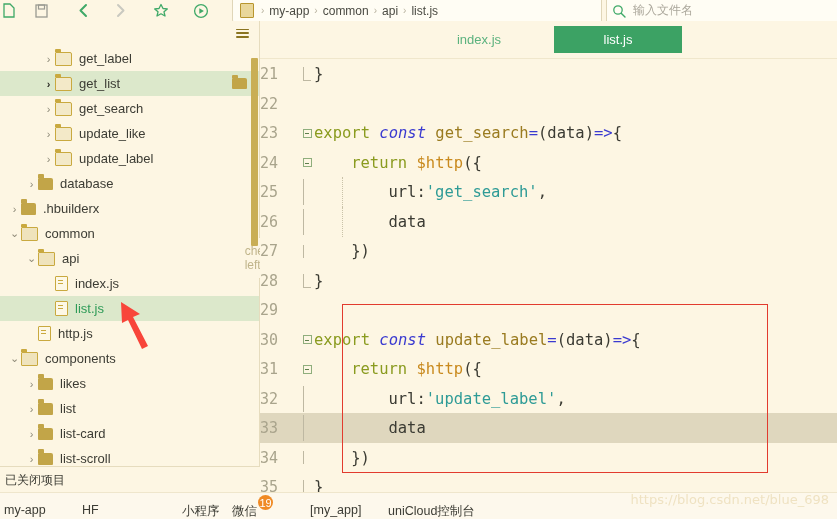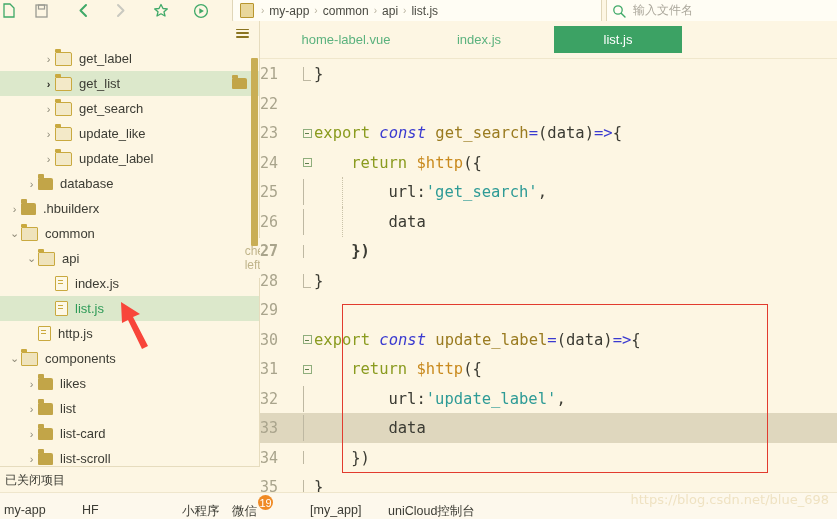--- a/index.html
+++ b/index.html
@@ -334,23 +334,20 @@
   <div class="closed-bar">
     <span>已关闭项目</span>
   </div>
 
   <div class="collapse">
     <span>chevron-left-icon</span>
   </div>
 
   <div class="editor">
     <div class="tabs" id="tab-bar">
-        <div class="tab" style="left: 22px; width: 110px;">
-          <span>home-label.vue</span>
-        </div>
         <div class="tab" style="left: 180px; width: 60px;">
           <span>index.js</span>
         </div>
         <div class="tab active" style="left: 294px; width: 110px;">
           <span>list.js</span>
         </div>
       </div>
     <div class="tabs-underline"></div>
     <div class="code" id="code-lines">
         <div class="ln" style="top: 0px;">
@@ -388,21 +385,21 @@
           <span class="txt" style="padding-left: 74.4px;"><span class="prop">url:</span><span class="str">'get_search'</span><span class="pun">,</span></span>
         </div>
         <div class="ln" style="top: 147.5px;">
           <span class="num">26</span>
           <span class="fold">
             <span class="brk"></span>
           </span>
           <span class="indent-guide"></span>
           <span class="txt" style="padding-left: 74.4px;"><span class="prop">data</span></span>
         </div>
-        <div class="ln" style="top: 177px; font-weight: bold;">
+        <div class="ln" style="top: 177px;">
           <span class="num">27</span>
           <span class="fold">
             <span class="brk top"></span>
           </span>
           <span class="txt" style="padding-left: 37.2px;"><span class="pun">})</span></span>
         </div>
         <div class="ln" style="top: 206.5px;">
           <span class="num">28</span>
           <span class="fold">
             <span class="brk bot"></span>

